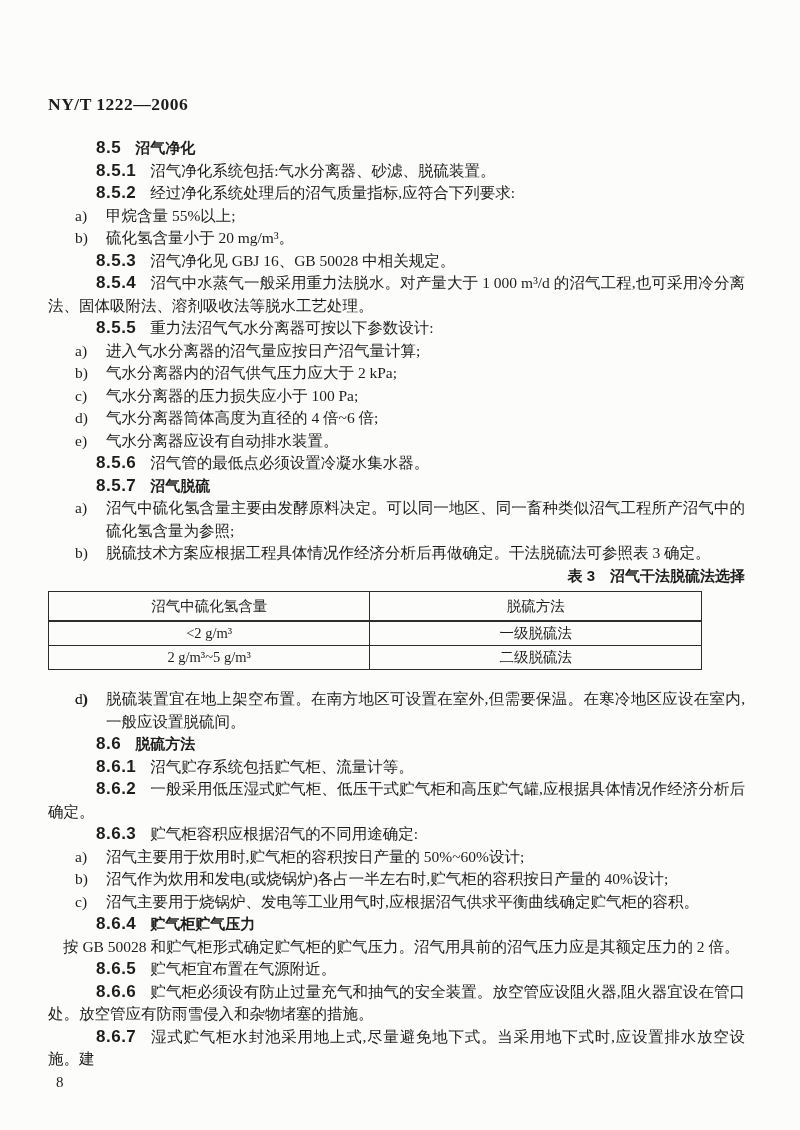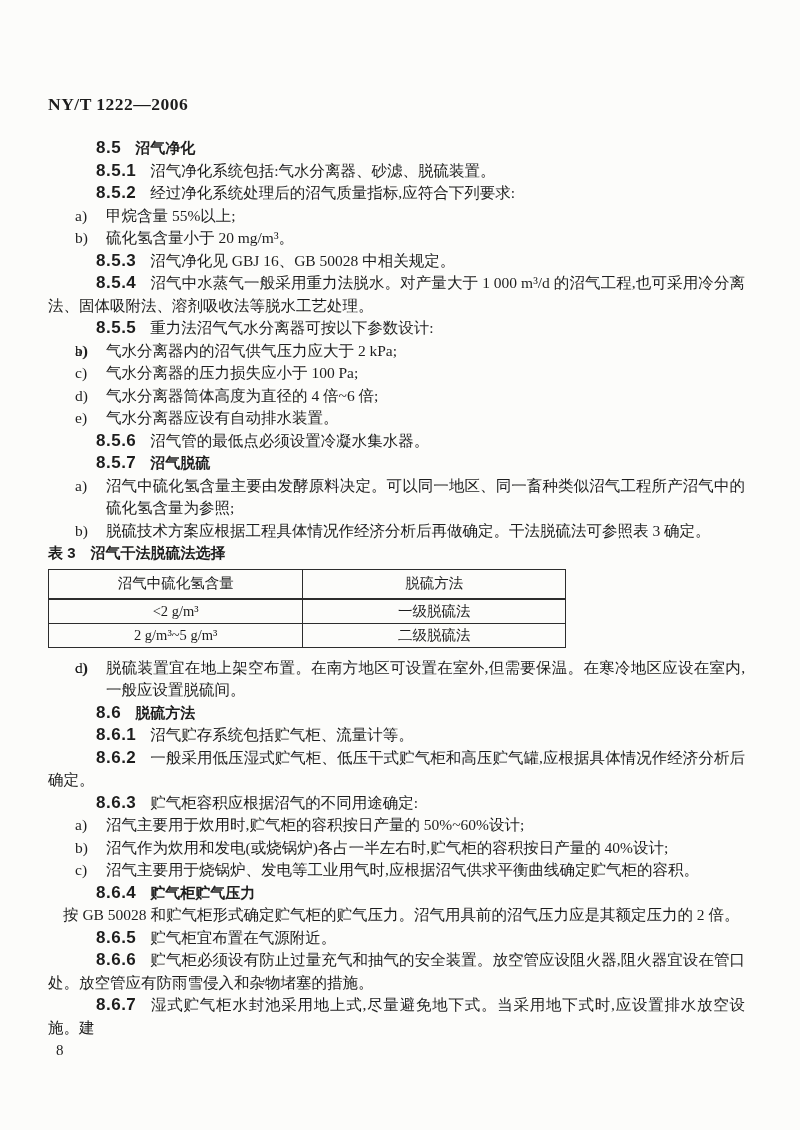--- a/index.html
+++ b/index.html
@@ -34,29 +34,29 @@
     padding-right:14px;
     white-space:nowrap;
     margin-left:48px;
   }
   .hd .cnum { font-weight:bold; }
   .hd .ctext { font-weight:bold; font-family:Liberation Serif, serif; font-size:15px; }
   .li { position:relative; padding-left:58px; }
   .li .lmark { position:absolute; left:27px; }
   .indent1 { text-indent:15px; }
   .tcap {
-    text-align:left;
+    text-align:right;
     font-weight:bold;
     font-family:"Liberation Sans","DejaVu Sans",sans-serif;
     font-size:15px;
   }
   table.t3 {
-    width:518px;
+    width:654px;
     border-collapse:collapse;
-    margin:4px 0 9px 0;
+    margin:4px 0 18px 0;
     font-size:14.5px;
     table-layout:fixed;
   }
   table.t3 th, table.t3 td {
     border:1.5px solid #2d2d2d;
     text-align:center;
     vertical-align:middle;
     padding:0;
     font-weight:normal;
     line-height:normal;
@@ -85,21 +85,21 @@
 
   <p class="li"><span class="lmark">a)</span><span>甲烷含量 55%以上;</span></p>
   <p class="li"><span class="lmark">b)</span><span>硫化氢含量小于 20 mg/m³。</span></p>
 
   <p><span class="cnum">8.5.3</span><span>沼气净化见 GBJ 16、GB 50028 中相关规定。</span></p>
 
   <p><span class="cnum">8.5.4</span><span>沼气中水蒸气一般采用重力法脱水。对产量大于 1 000 m³/d 的沼气工程,也可采用冷分离法、固体吸附法、溶剂吸收法等脱水工艺处理。</span></p>
 
   <p><span class="cnum">8.5.5</span><span>重力法沼气气水分离器可按以下参数设计:</span></p>
 
-  <p class="li"><span class="lmark">a)</span></p>
+  <p class="li"><span class="lmark">a)</span><span>进入气水分离器的沼气量应按日产沼气量计算;</span></p>
   <p class="li"><span class="lmark">b)</span><span>气水分离器内的沼气供气压力应大于 2 kPa;</span></p>
   <p class="li"><span class="lmark">c)</span><span>气水分离器的压力损失应小于 100 Pa;</span></p>
   <p class="li"><span class="lmark">d)</span><span>气水分离器筒体高度为直径的 4 倍~6 倍;</span></p>
   <p class="li"><span class="lmark">e)</span><span>气水分离器应设有自动排水装置。</span></p>
 
   <p><span class="cnum">8.5.6</span><span>沼气管的最低点必须设置冷凝水集水器。</span></p>
 
   <p class="hd"><span class="cnum">8.5.7</span><span class="ctext">沼气脱硫</span></p>
 
   <p class="li"><span class="lmark">a)</span><span>沼气中硫化氢含量主要由发酵原料决定。可以同一地区、同一畜种类似沼气工程所产沼气中的硫化氢含量为参照;</span></p>

